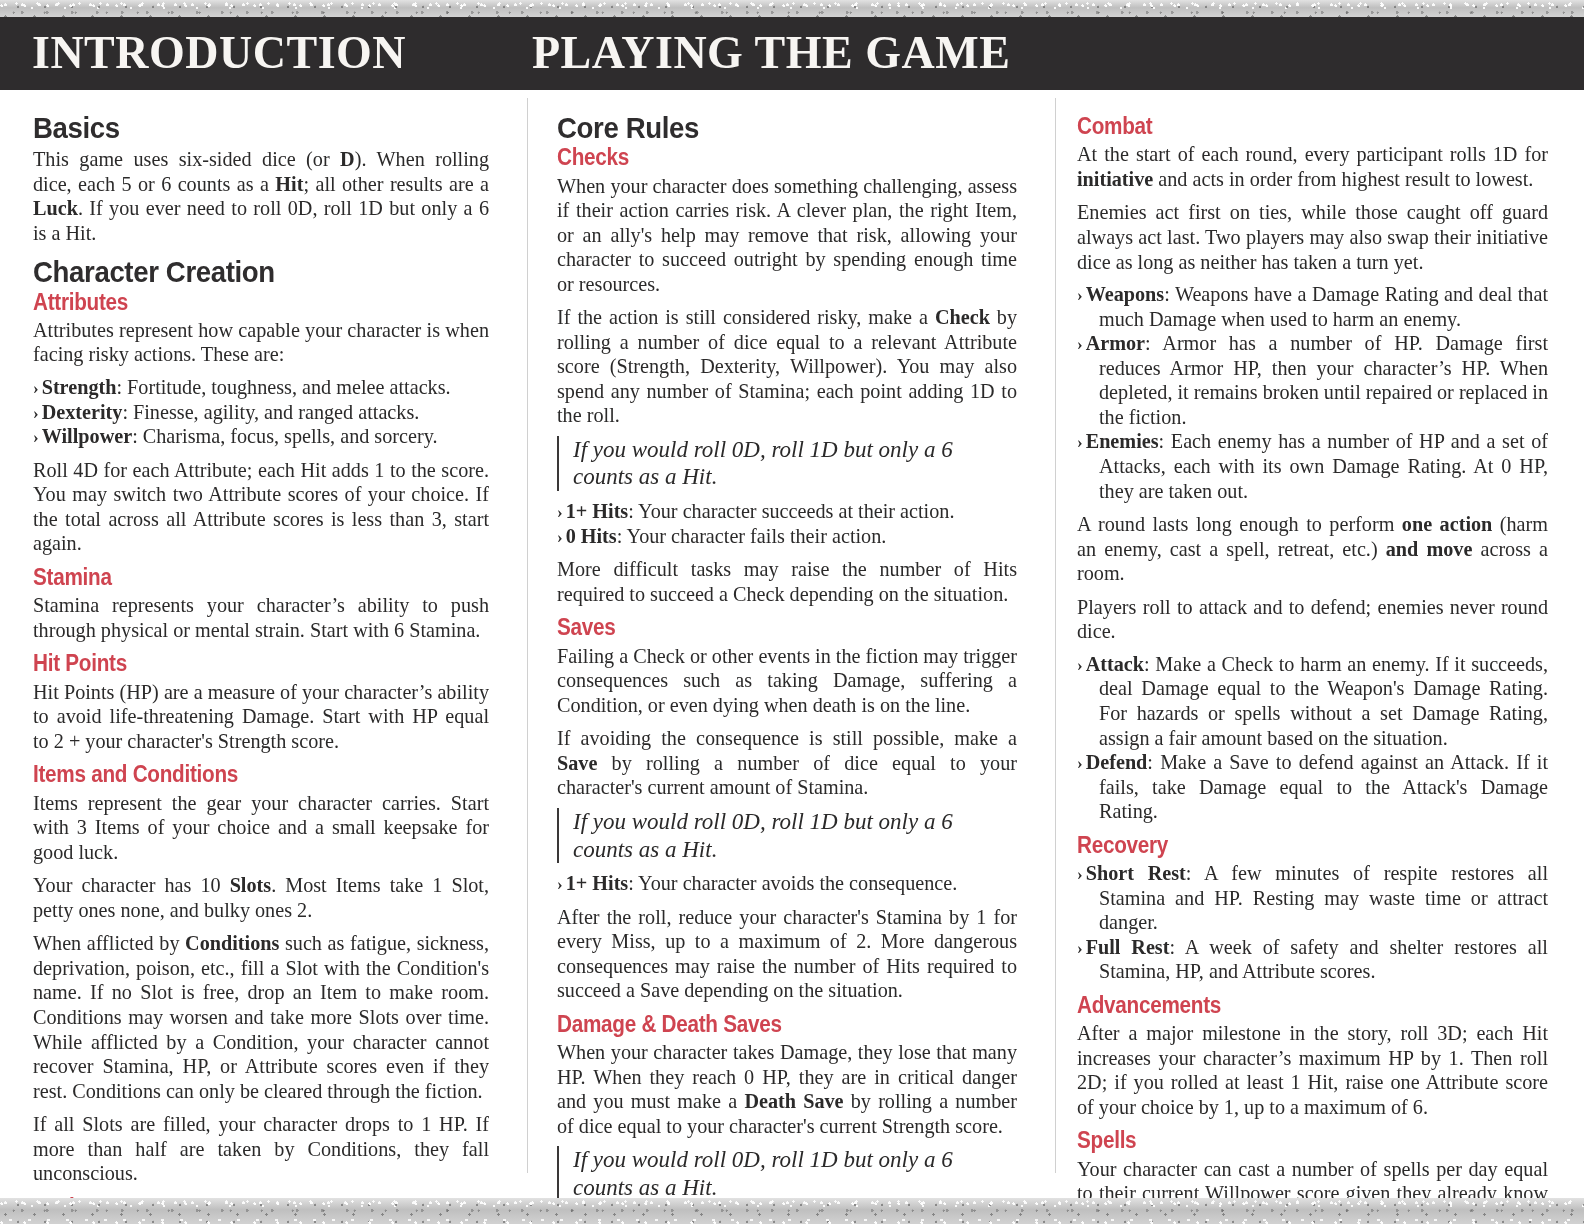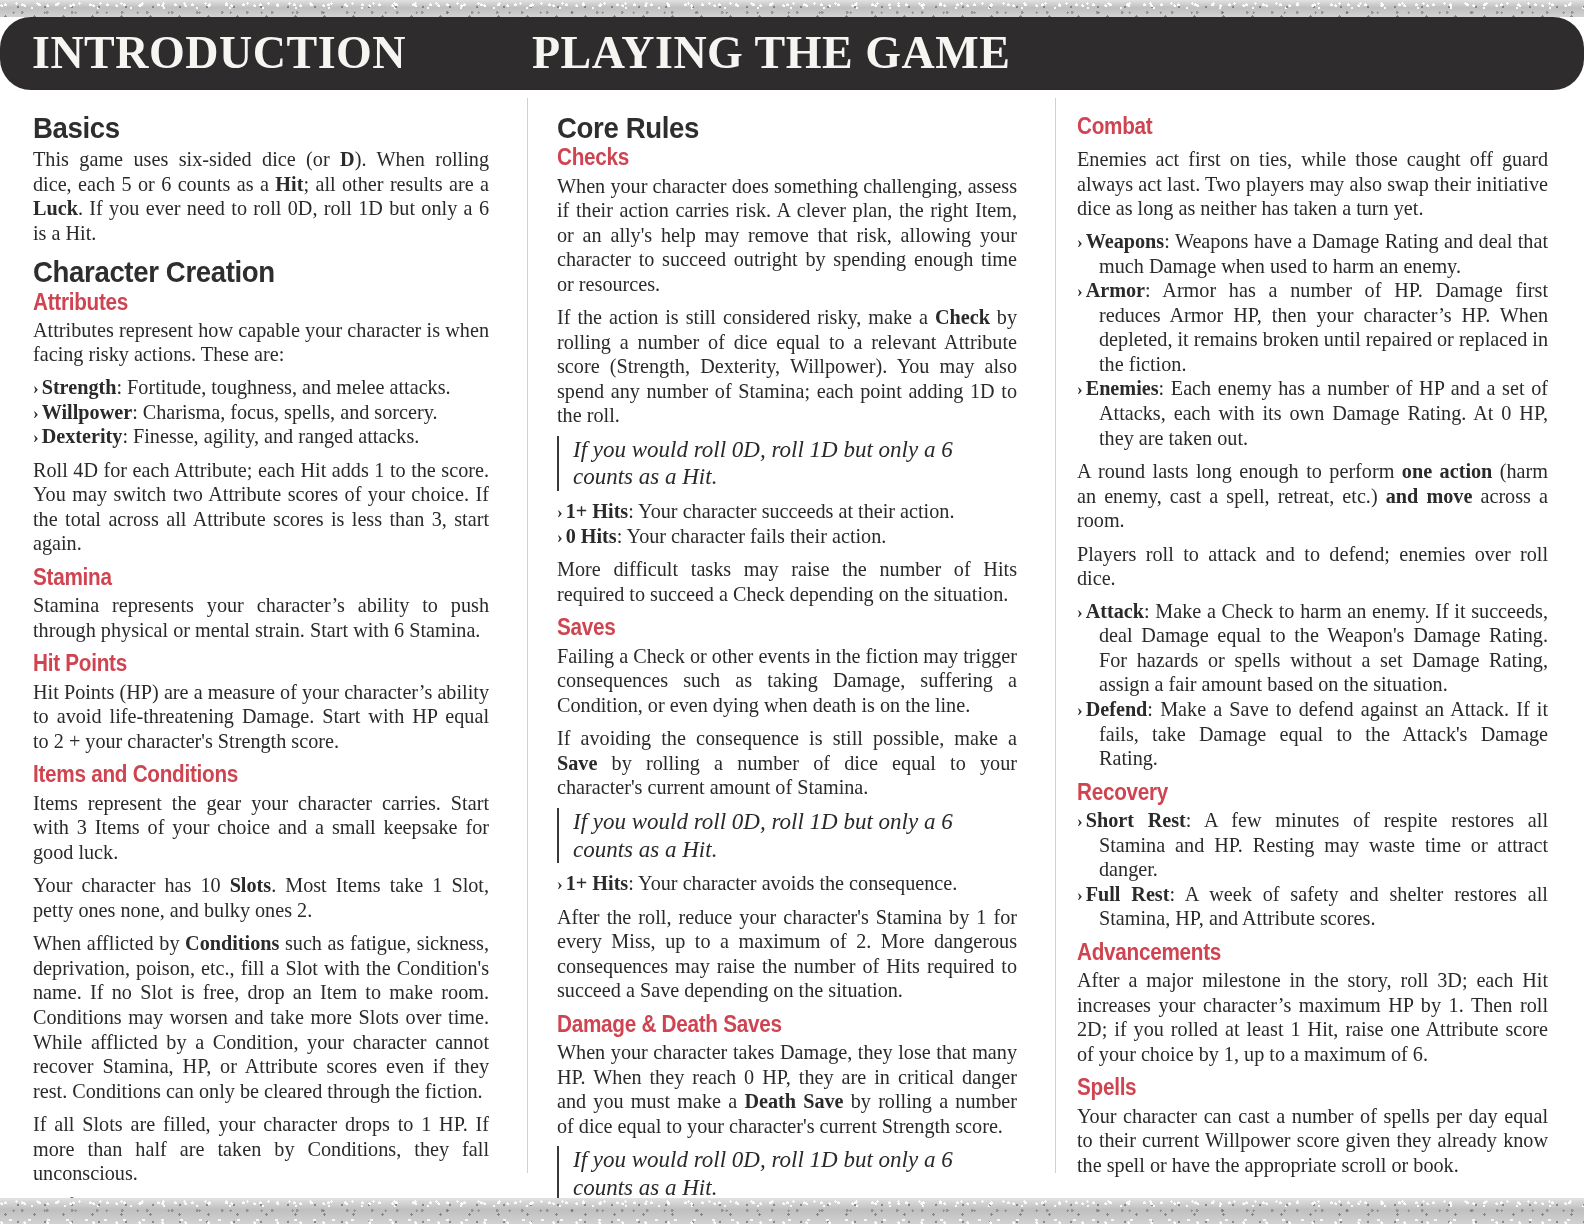--- a/index.html
+++ b/index.html
@@ -42,21 +42,20 @@
 
   
   .banner {
     position: absolute;
     top: 17px;
     left: 0;
     width: 1584px;
     height: 73px;
     background: #2e2c2d;
     overflow: hidden;
-    border-radius: 31px;
   }
   .banner-title {
     position: absolute;
     top: 50%;
     transform: translateY(-52%);
     color: #f7f5f2;
     font-family: "Liberation Serif", serif;
     font-weight: bold;
     font-size: 46px;
     line-height: 1;
@@ -209,22 +208,22 @@
       <p class="body tight"><span>This game uses six-sided dice (or </span><b>D</b><span>). When rolling dice, each 5 or 6 counts as a </span><b>Hit</b><span>; all other results are a </span><b>Luck</b><span>. If you ever need to roll 0D, roll 1D but only a 6 is a Hit.</span></p>
 
       <h1 class="sec" style="margin-top:11px;">Character Creation</h1>
 
       <h2 class="sub first">
           <span>Attributes</span>
         </h2>
       <p class="body tight">Attributes represent how capable your character is when facing risky actions. These are:</p>
       <ul class="blist">
         <li><span class="chev">›</span><b>Strength</b><span>: Fortitude, toughness, and melee attacks.</span></li>
+        <li><span class="chev">›</span><b>Dexterity</b><span>: Finesse, agility, and ranged attacks.</span></li>
         <li><span class="chev">›</span><b>Willpower</b><span>: Charisma, focus, spells, and sorcery.</span></li>
-        <li><span class="chev">›</span><b>Dexterity</b><span>: Finesse, agility, and ranged attacks.</span></li>
       </ul>
       <p class="body">Roll 4D for each Attribute; each Hit adds 1 to the score. You may switch two Attribute scores of your choice. If the total across all Attribute scores is less than 3, start again.</p>
 
       <h2 class="sub">
           <span>Stamina</span>
         </h2>
       <p class="body tight">Stamina represents your character’s ability to push through physical or mental strain. Start with 6 Stamina.</p>
 
       <h2 class="sub">
           <span>Hit Points</span>
@@ -283,28 +282,29 @@
 
       </ul>
 
     </div>
 
     <div class="col col-3">
 
       <h2 class="sub first">
           <span>Combat</span>
         </h2>
+      <p class="body tight"><span>At the start of each round, every participant rolls 1D for </span><b>initiative</b><span> and acts in order from highest result to lowest.</span></p>
       <p class="body">Enemies act first on ties, while those caught off guard always act last. Two players may also swap their initiative dice as long as neither has taken a turn yet.</p>
       <ul class="blist hang">
         <li><span class="chev">›</span><b>Weapons</b><span>: Weapons have a Damage Rating and deal that much Damage when used to harm an enemy.</span></li>
         <li><span class="chev">›</span><b>Armor</b><span>: Armor has a number of HP. Damage first reduces Armor HP, then your character’s HP. When depleted, it remains broken until repaired or replaced in the fiction.</span></li>
         <li><span class="chev">›</span><b>Enemies</b><span>: Each enemy has a number of HP and a set of Attacks, each with its own Damage Rating. At 0 HP, they are taken out.</span></li>
       </ul>
       <p class="body"><span>A round lasts long enough to perform </span><b>one action</b><span> (harm an enemy, cast a spell, retreat, etc.) </span><b>and move</b><span> across a room.</span></p>
-      <p class="body">Players roll to attack and to defend; enemies over roll dice.</p>
+      <p class="body">Players roll to attack and to defend; enemies never round dice.</p>
       <ul class="blist hang">
         <li><span class="chev">›</span><b>Attack</b><span>: Make a Check to harm an enemy. If it succeeds, deal Damage equal to the Weapon's Damage Rating. For hazards or spells without a set Damage Rating, assign a fair amount based on the situation.</span></li>
         <li><span class="chev">›</span><b>Defend</b><span>: Make a Save to defend against an Attack. If it fails, take Damage equal to the Attack's Damage Rating.</span></li>
       </ul>
 
       <h2 class="sub">
           <span>Recovery</span>
         </h2>
       <ul class="blist hang tight">
         <li><span class="chev">›</span><b>Short Rest</b><span>: A few minutes of respite restores all Stamina and HP. Resting may waste time or attract danger.</span></li>

